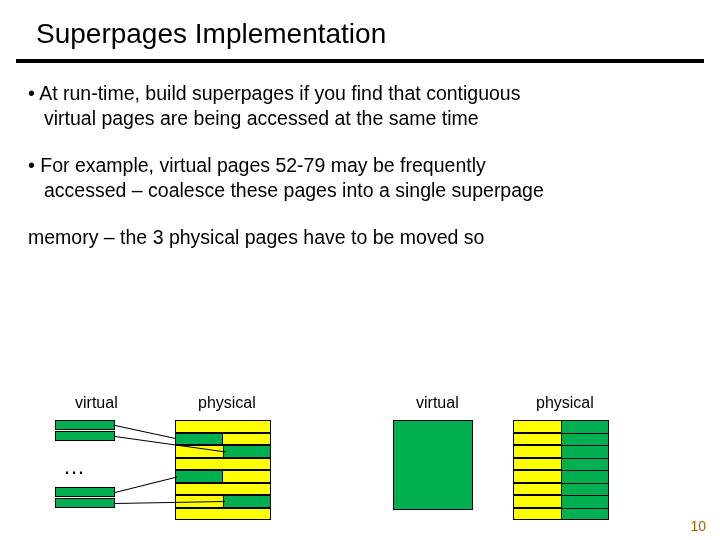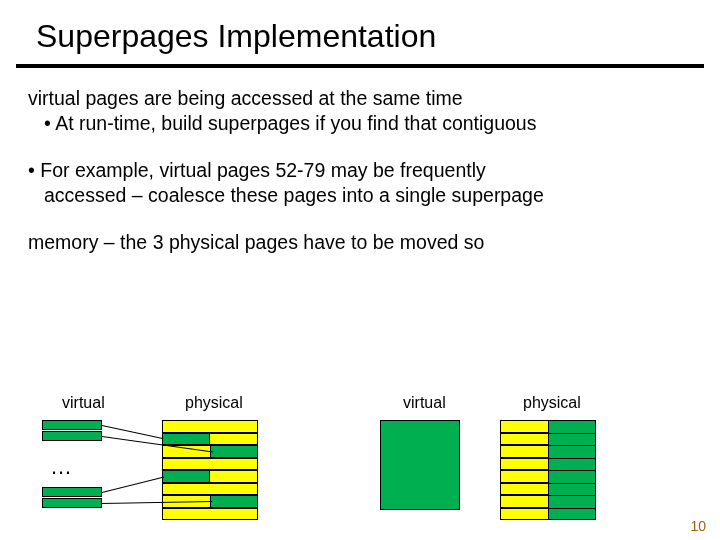--- a/index.html
+++ b/index.html
@@ -5,21 +5,21 @@
   * { margin: 0; padding: 0; box-sizing: border-box; }
   body {
     width: 720px;
     height: 540px;
     background: #fff;
     font-family: Arial, Helvetica, sans-serif;
     position: relative;
     overflow: hidden;
   }
   .title {
-    font-size: 32px;
+    font-size: 28px;
     color: #000;
     padding: 18px 0 6px 36px;
   }
   .hr {
     height: 4px;
     background: #000;
     margin: 3px 16px 0 16px;
   }
   .content {
     padding: 18px 24px 0 24px;
@@ -28,21 +28,21 @@
     font-size: 19.5px;
     color: #000;
     line-height: 1.28;
     margin-bottom: 22px;
     padding-left: 4px;
   }
   .bullet .bl { display: block; padding-left: 16px; }
   .bullet .bl:first-child { padding-left: 0; }
   .diagrams {
     position: absolute;
-    left: 0;
+    left: 13px;
     right: 0;
     bottom: 10px;
     height: 136px;
   }
   .col-label {
     position: absolute;
     font-size: 16px;
     color: #000;
   }
   
@@ -118,22 +118,22 @@
   }
 </style>
 </head>
 <body>
 
 <div class="title">Superpages Implementation</div>
 <div class="hr"></div>
 
 <div class="content">
   <div class="bullet">
+    <span class="bl">• At run-time, build superpages if you find that contiguous</span>
     <span class="bl">virtual pages are being accessed at the same time</span>
-    <span class="bl">• At run-time, build superpages if you find that contiguous</span>
   </div>
   <div class="bullet">
     <span class="bl">• For example, virtual pages 52-79 may be frequently</span>
     <span class="bl">accessed – coalesce these pages into a single superpage</span>
   </div>
   <div class="bullet">
     <span class="bl">memory – the 3 physical pages have to be moved so</span>
   </div>
 </div>
 

